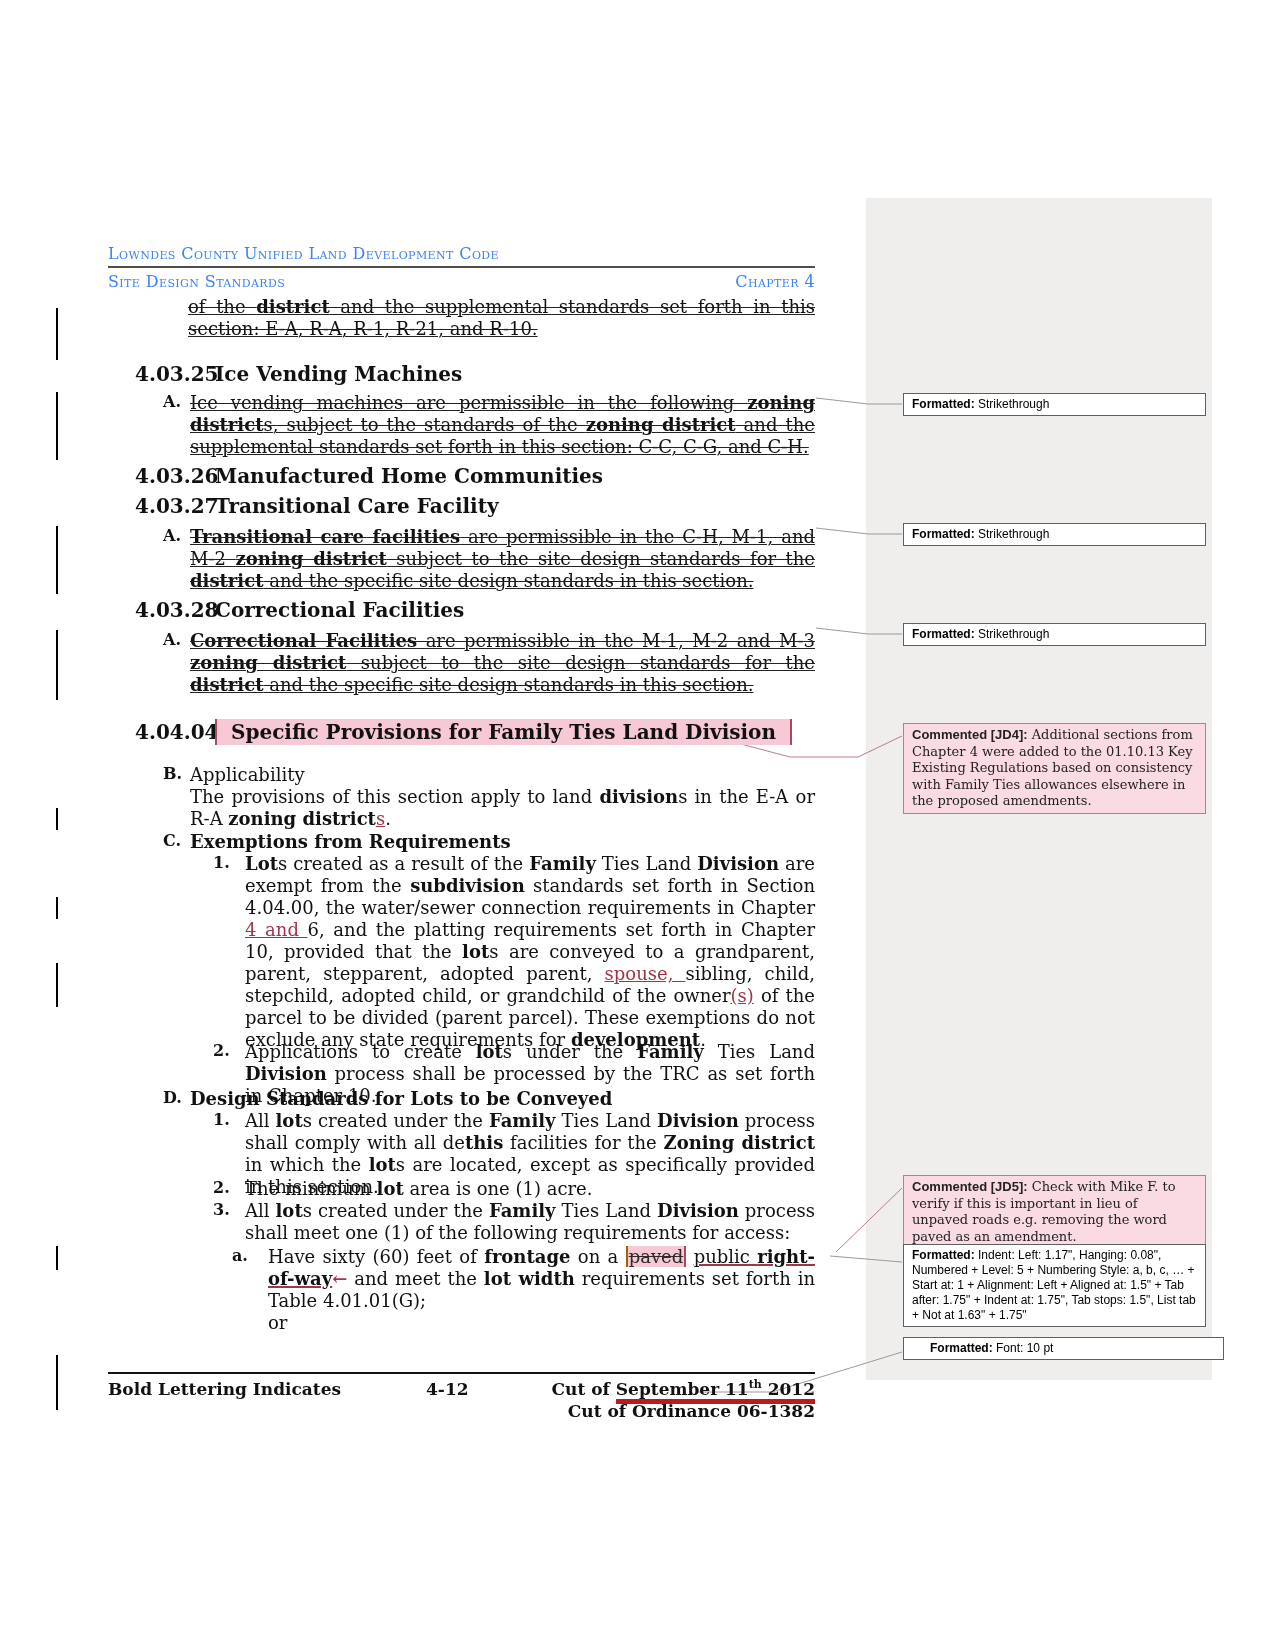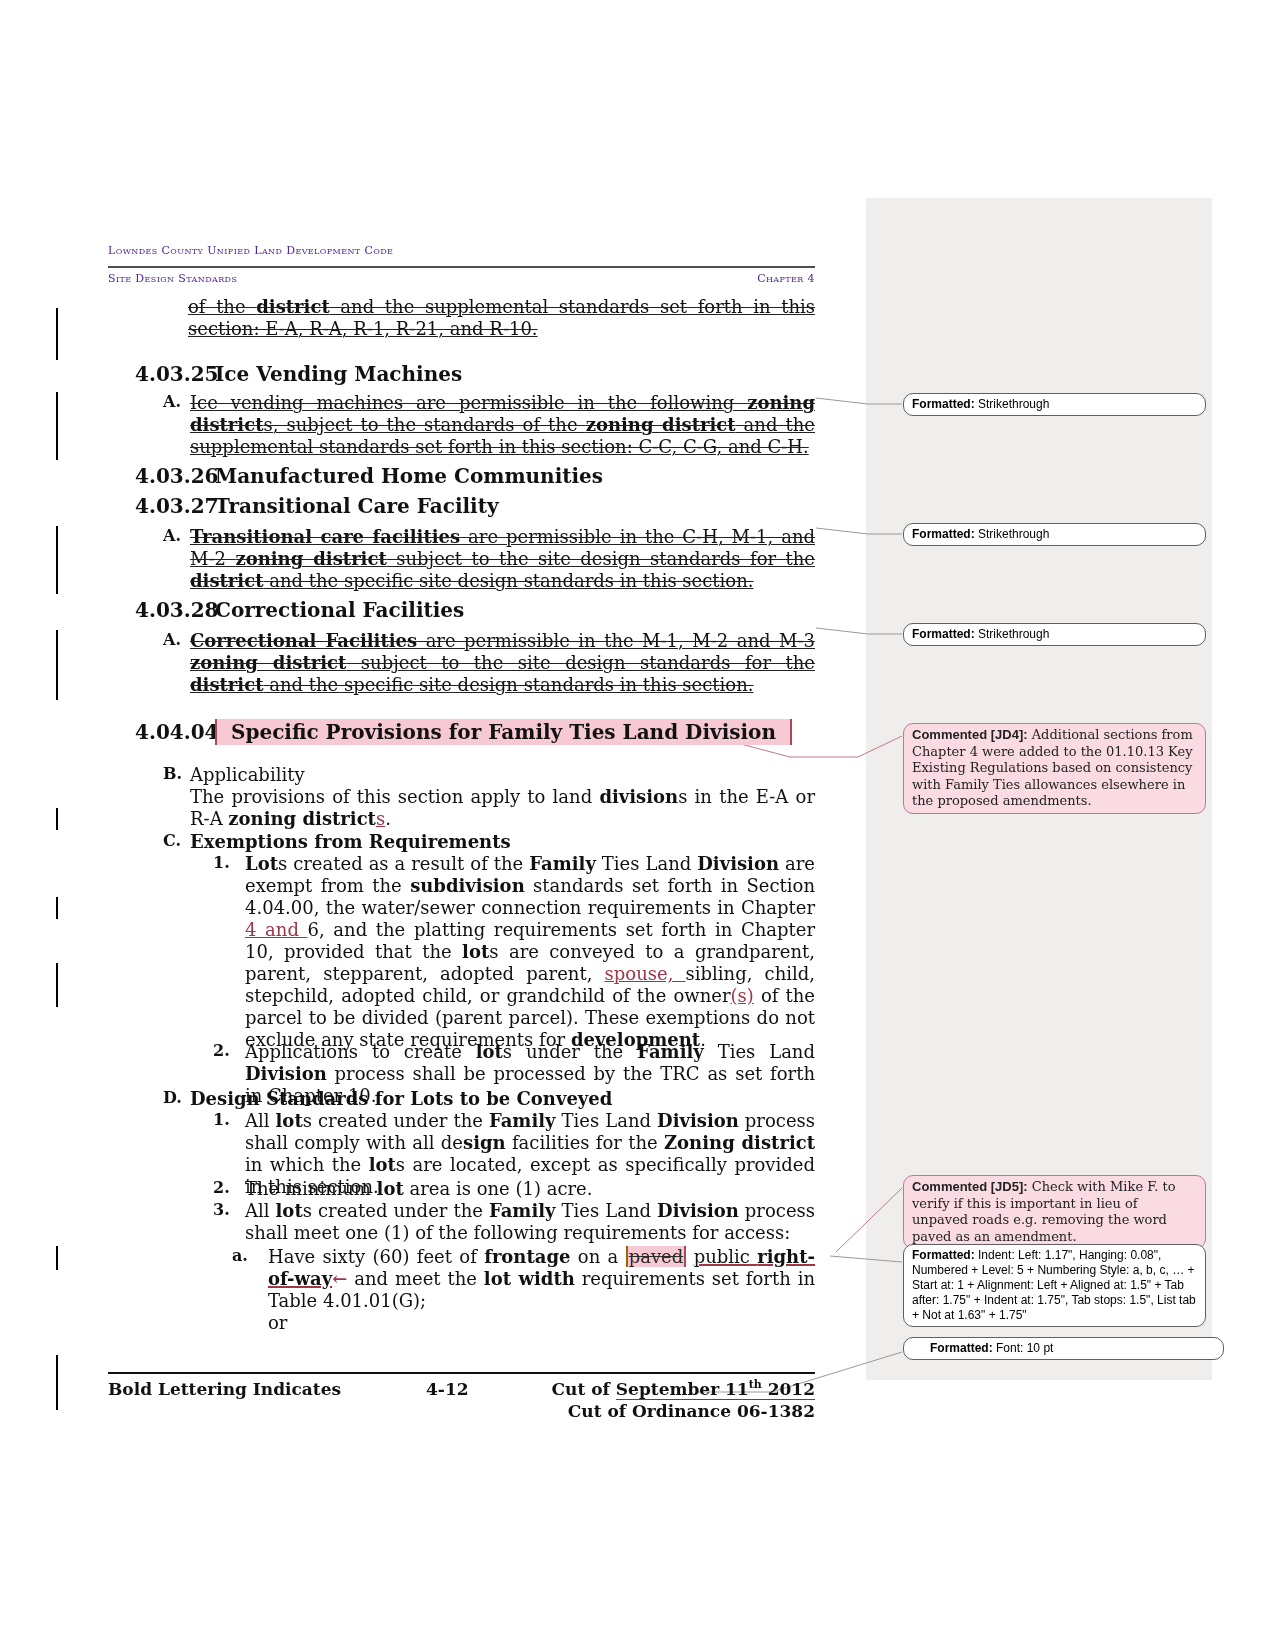--- a/index.html
+++ b/index.html
@@ -2,51 +2,51 @@
 <html><head>
 <meta charset="utf-8">
 <style>
   html,body{margin:0;padding:0;}
   body{width:1275px;height:1650px;position:relative;background:#ffffff;
        font-family:"DejaVu Serif",serif;color:#111;}
   .abs{position:absolute;}
   
   .markup-area{left:866px;top:198px;width:346px;height:1182px;background:#efeeec;}
   
-  .hdr{font-variant:small-caps;color:#4c1d95;font-size:11px;letter-spacing:.4px;text-align:center;}
+  .hdr{font-variant:small-caps;color:#3b82f6;font-size:16px;letter-spacing:.4px;text-align:center;}
   .hdr-rule{left:108px;top:266px;width:707px;border-top:2px solid #4f4f4f;height:0;}
   .hdr-row2{left:108px;top:272px;width:707px;display:flex;justify-content:space-between;}
   
   .para{font-size:18px;line-height:22px;text-align:justify;text-align-last:left;}
   .strike{text-decoration-line:underline line-through;text-decoration-thickness:1px;text-decoration-color:#222;}
   b{font-weight:bold;}
   .heading{font-size:20px;font-weight:bold;line-height:24px;white-space:nowrap;}
   .heading .num{display:inline-block;width:80px;}
   .item .lbl{position:absolute;left:0;top:0;font-weight:bold;}
   .item .txt{display:block;}
   .hl{background:#f7c9d5;border-left:2px solid #a84a5e;border-right:2px solid #a84a5e;padding:1px 14px;}
   .ins{color:#9e3648;text-decoration:underline;text-decoration-color:#9e3648;}
   .del-anchor{background:#f7c9d5;border-left:2px solid #a16207;border-right:2px solid #a84a5e;
               text-decoration:line-through;color:#2b2b2b;padding:0 1px;}
   .fmt-anchor{text-decoration:underline;text-decoration-color:#9e3648;text-decoration-thickness:1.5px;}
   .mark-arrow{color:#9e3648;font-weight:bold;text-decoration:none;}
   
   .cbar{left:56px;width:2px;background:#000;}
   
-  .balloon{left:903px;width:285px;background:#fff;border:1px solid #5f5f5f;border-radius:10px;
+  .balloon{left:903px;width:285px;background:#fff;border:1px solid #5f5f5f;border-radius:0;
            padding:3px 8px;font-family:"Liberation Sans",sans-serif;font-size:12px;line-height:15px;color:#000;}
   .balloon .bl{font-weight:bold;font-family:"Liberation Sans",sans-serif;}
   .balloon.comment{background:#fadbe3;border-color:#bd7a8a;font-family:"DejaVu Serif",serif;
                    font-size:13px;line-height:16.5px;color:#222;}
   
   .footer{left:108px;top:1378px;width:707px;font-weight:bold;font-size:17px;line-height:22px;}
   .footer-rule{left:108px;top:1372px;width:707px;border-top:2px solid #111;height:0;}
   .footer .center{position:absolute;left:318px;top:0;}
   .footer .right{position:absolute;right:0;top:0;text-align:right;}
-  .fmt-note{border-bottom:1px solid #b91c1c;}
+  .fmt-note{border-bottom:5px solid #b91c1c;}
   sup{font-size:11px;vertical-align:super;line-height:0;}
   svg.connectors{position:absolute;left:0;top:0;pointer-events:none;}
 </style>
 </head>
 <body>
 
 <div class="abs markup-area"></div>
 
 <svg class="connectors" width="1275" height="1650">
   <polyline points="816,398 868,404 902,404" fill="none" stroke="#9a9a9a" stroke-width="1"></polyline>
@@ -124,21 +124,21 @@
   <span class="txt para" style="margin-left:32px;"><span>Applications to create </span><b>lot</b><span>s under the </span><b>Family</b><span> Ties Land </span><b>Division</b><span> process shall be processed by the TRC as set forth in Chapter 10.</span></span>
 </div>
 
 <div class="abs item" style="left:163px;top:1088px;width:652px;">
   <span class="lbl">D.</span>
   <span class="txt para" style="margin-left:27px;font-weight:bold;">Design Standards for Lots to be Conveyed</span>
 </div>
 
 <div class="abs item" style="left:213px;top:1110px;width:602px;">
   <span class="lbl">1.</span>
-  <span class="txt para" style="margin-left:32px;"><span>All </span><b>lot</b><span>s created under the </span><b>Family</b><span> Ties Land </span><b>Division</b><span> process shall comply with all de</span><b>sign</b><span> facilities for the </span><b>Zoning district</b><span> in which the </span><b>lot</b><span>s are located, except as specifically provided in this section.</span></span>
+  <span class="txt para" style="margin-left:32px;"><span>All </span><b>lot</b><span>s created under the </span><b>Family</b><span> Ties Land </span><b>Division</b><span> process shall comply with all de</span><b>this</b><span> facilities for the </span><b>Zoning district</b><span> in which the </span><b>lot</b><span>s are located, except as specifically provided in this section.</span></span>
 </div>
 
 <div class="abs item" style="left:213px;top:1178px;width:602px;">
   <span class="lbl">2.</span>
   <span class="txt para" style="margin-left:32px;"><span>The minimum </span><b>lot</b><span> area is one (1) acre.</span></span>
 </div>
 
 <div class="abs item" style="left:213px;top:1200px;width:602px;">
   <span class="lbl">3.</span>
   <span class="txt para" style="margin-left:32px;"><span>All </span><b>lot</b><span>s created under the </span><b>Family</b><span> Ties Land </span><b>Division</b><span> process shall meet one (1) of the following requirements for access:</span></span>

